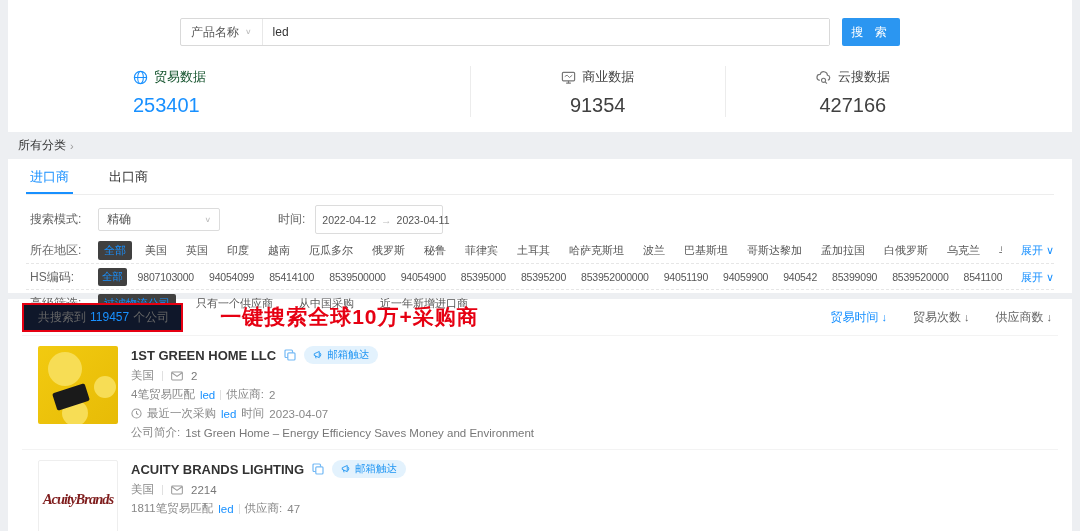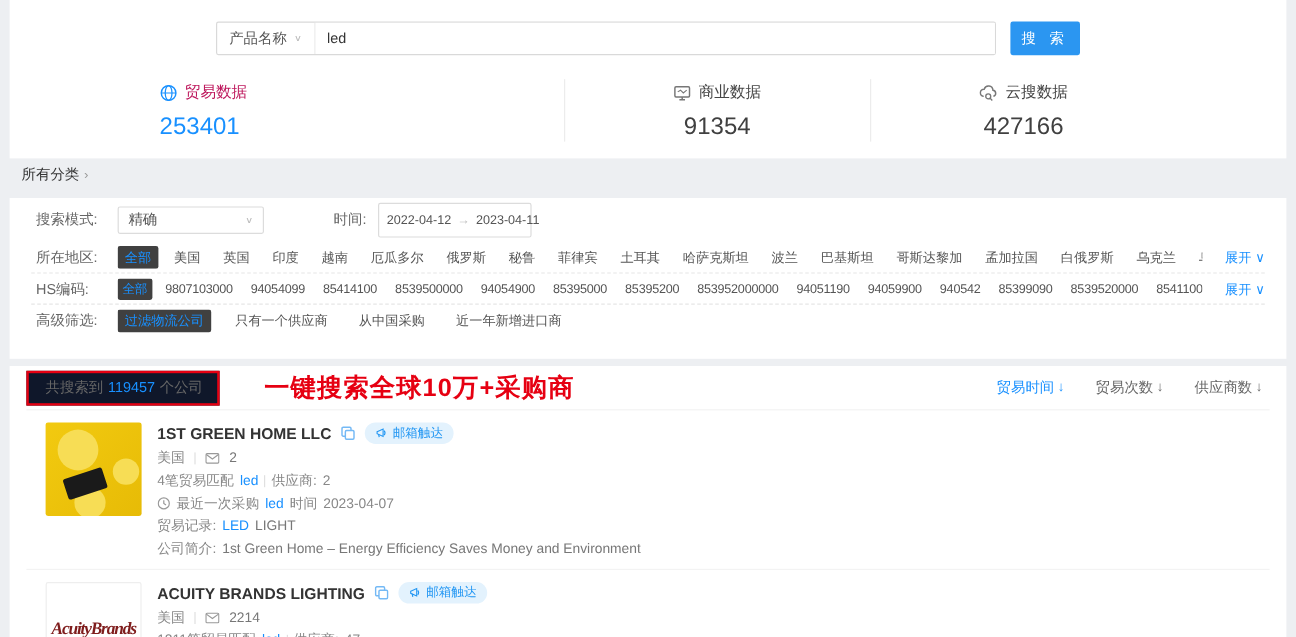--- a/index.html
+++ b/index.html
@@ -17,21 +17,21 @@
   .chev { color:#bbb; font-size:9px; transform:scaleY(.8); }
   .search-box input { flex:1; border:none; outline:none; height:100%; padding:0 10px; font-size:12px; color:#333; font-family:inherit; }
   .search-btn { width:58px; height:28px; margin-left:12px; background:#2b96f1; color:#fff; border:none; border-radius:2px; font-size:12px; letter-spacing:4px; cursor:pointer; }
 
   .stats-row { display:flex; width:880px; margin:20px auto 0; }
   .stat { padding-top:2px; }
   .stat-1 { width:42%; padding-left:33px; }
   .stat-2 { width:29%; text-align:center; border-left:1px solid #ececec; }
   .stat-3 { width:29%; text-align:center; border-left:1px solid #ececec; }
   .stat-label { display:inline-flex; align-items:center; gap:6px; font-size:13px; color:#444; }
-  .stat.active .stat-label { color:#be185d; }
+  .stat.active .stat-label { color:#14532d; }
   .stat-num { font-size:20px; color:#404040; margin-top:5px; }
   .stat.active .stat-num { color:#1890ff; }
   .stat svg { display:block; }
 
   
   .crumb-band { height:27px; display:flex; align-items:center; padding-left:18px; font-size:12px; color:#333; }
   .crumb-band .arrow { color:#999; margin-left:4px; font-size:11px; }
 
   
   .filter-card { height:134px; padding:0 18px; }
@@ -142,20 +142,24 @@
       </div>
     </div>
   </div>
 
   <div class="crumb-band">
     <span>所有分类</span>
     <span class="arrow">›</span>
   </div>
 
   <div class="card filter-card">
+    <div class="tabs">
+      <div class="tab active">进口商</div>
+      <div class="tab">出口商</div>
+    </div>
 
     <div class="frow" style="margin-top:6px;">
       <span class="frow-label">搜索模式:</span>
       <div class="mode-select">
         <span>精确</span>
         <span class="chev">∨</span>
       </div>
       <span class="time-label">时间:</span>
       <div class="date-box">
         <span>2022-04-12</span>
@@ -293,25 +297,20 @@
       <div class="small-line">
         <svg width="11" height="11" viewBox="0 0 12 12">
                 <circle cx="6" cy="6" r="5" fill="none" stroke="#999" stroke-width="1.1"></circle>
                 <path d="M6 3.2 L6 6 L8 7.4" fill="none" stroke="#999" stroke-width="1.1"></path>
               </svg>
         <span>最近一次采购</span>
         <span class="kw">led</span>
         <span>时间</span>
         <span>2023-04-07</span>
       </div>
-      <div class="small-line">
-        <span class="lbl">贸易记录:</span>
-        <span class="rec-kw">LED</span>
-        <span class="rec-rest">LIGHT</span>
-      </div>
       <div class="small-line" style="margin-bottom:0;">
         <span class="lbl">公司简介:</span>
         <span class="profile-text">1st Green Home – Energy Efficiency Saves Money and Environment</span>
       </div>
     </div>
   </div>
 
   <div class="company">
     <div class="thumb logo">
             <span class="logo-text">AcuityBrands</span>

